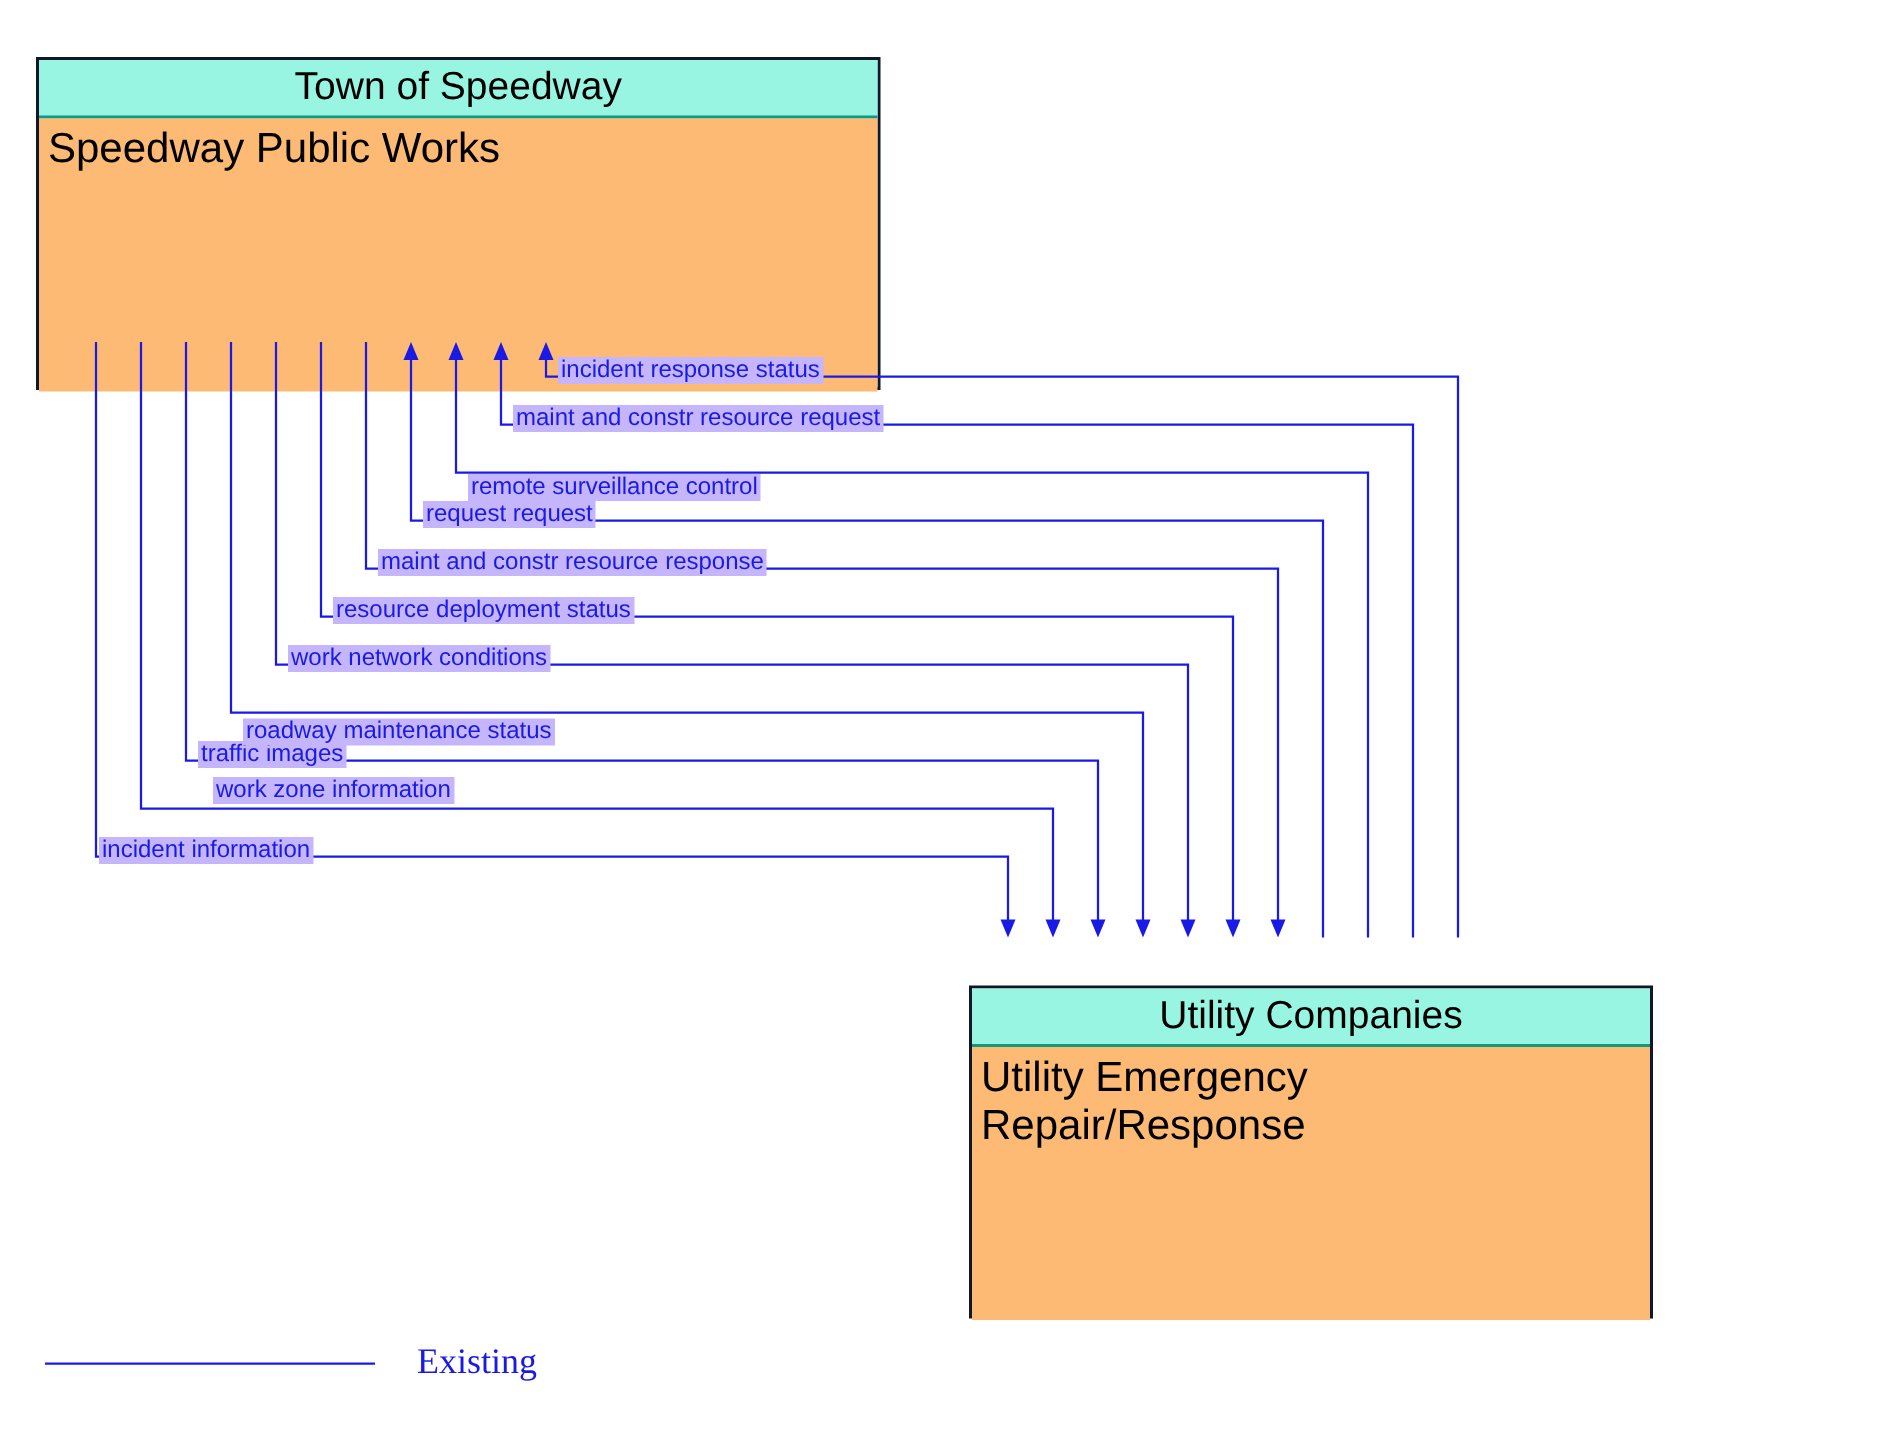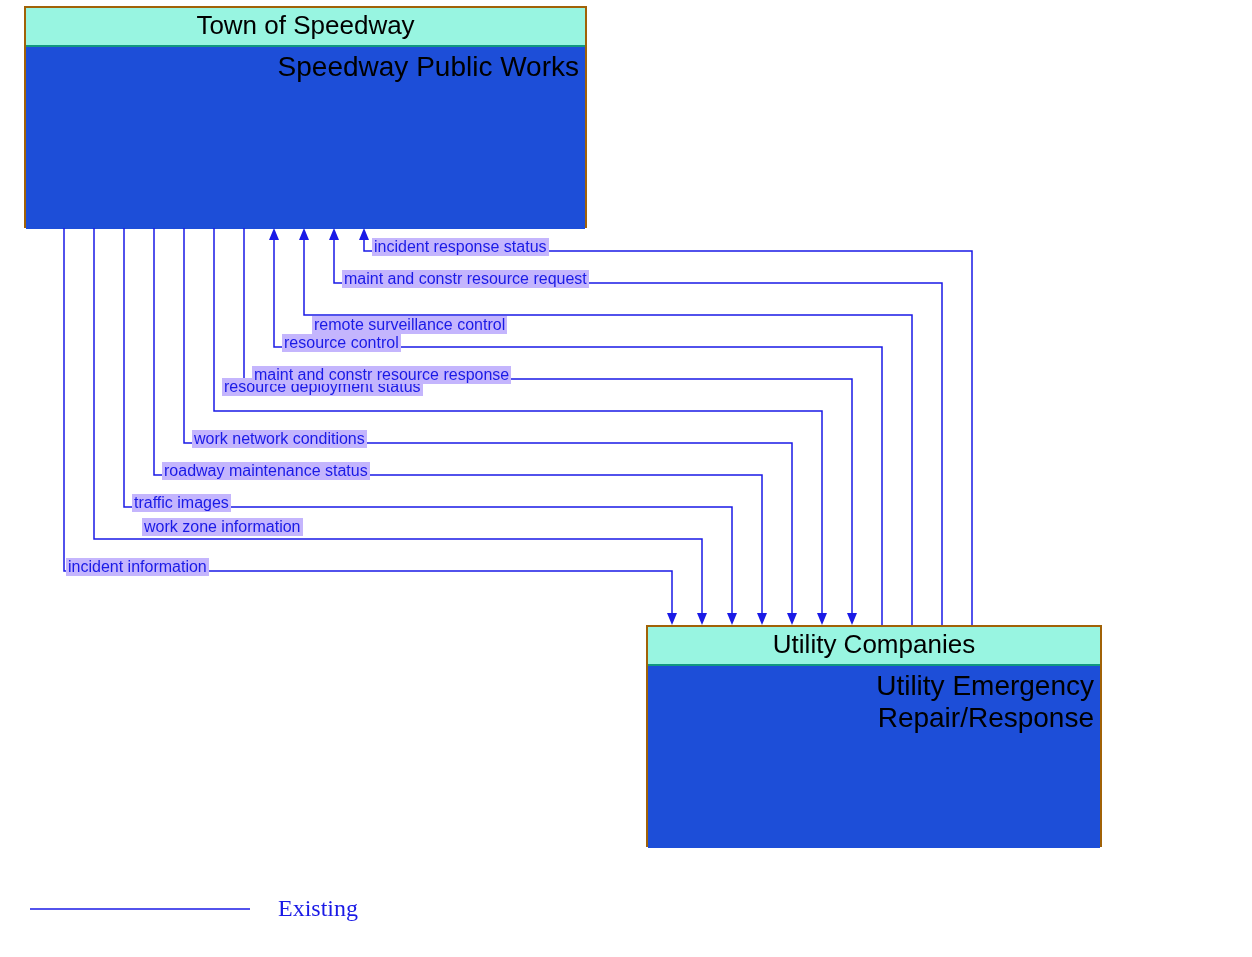--- a/index.html
+++ b/index.html
@@ -8,35 +8,36 @@
     font-family: Arial, Helvetica, sans-serif;
     background: #ffffff;
   }
   .canvas {
     position: relative;
     width: 1252px;
     height: 957px;
   }
   .entity-box {
     position: absolute;
-    border: 2px solid #a16207;
+    border: 2px solid #0f172a;
     box-sizing: border-box;
+    margin-top: 32px;
   }
   .entity-header {
     background: #98f5e1;
     color: #000;
     text-align: center;
     font-size: 26px;
     padding: 2px 0 4px 0;
     border-bottom: 2px solid #129880;
   }
   .entity-body {
-    background: #1d4ed8;
+    background: #fdba74;
     color: #000;
-    text-align: right;
+    text-align: left;
     font-size: 28px;
     padding: 4px 6px 0 6px;
   }
   .entity-body.fill {
     height: calc(100% - 40px);
   }
   .flow-label {
     position: absolute;
     color: #1a1ae6;
     font-size: 16px;
@@ -114,25 +115,25 @@
 
     <path class="flowline" d="M 972 625 L 972 251 L 364 251 L 364 238"></path>
     <path class="arrowhead" d="M 364 228 L 359 240 L 369 240 Z"></path>
 
     <line class="flowline" x1="30" y1="909" x2="250" y2="909"></line>
   </svg>
 
   <div class="flow-label" style="left:66px; top:558px;">incident information</div>
   <div class="flow-label" style="left:102px; top:518px;margin-left:40px;">work zone information</div>
   <div class="flow-label" style="left:132px; top:494px;">traffic images</div>
-  <div class="flow-label" style="left:162px; top:462px;">roadway maintenance status</div>
+  <div class="flow-label" style="left:162px; top:479px;">roadway maintenance status</div>
   <div class="flow-label" style="left:192px; top:430px;">work network conditions</div>
-  <div class="flow-label" style="left:222px; top:378px;text-align:center;">resource deployment status</div>
+  <div class="flow-label" style="left:222px; top:398px;text-align:center;">resource deployment status</div>
   <div class="flow-label" style="left:252px; top:366px;">maint and constr resource response</div>
 
-  <div class="flow-label" style="left:282px; top:334px;">resource control</div>
+  <div class="flow-label" style="left:282px; top:334px;">request request</div>
   <div class="flow-label" style="left:312px; top:316px;">remote surveillance control</div>
   <div class="flow-label" style="left:342px; top:270px;">maint and constr resource request</div>
   <div class="flow-label" style="left:372px; top:238px;">incident response status</div>
 
   <div class="legend-label" style="left:278px; top:895px;">Existing</div>
 
 </div>
 
 </body></html>

